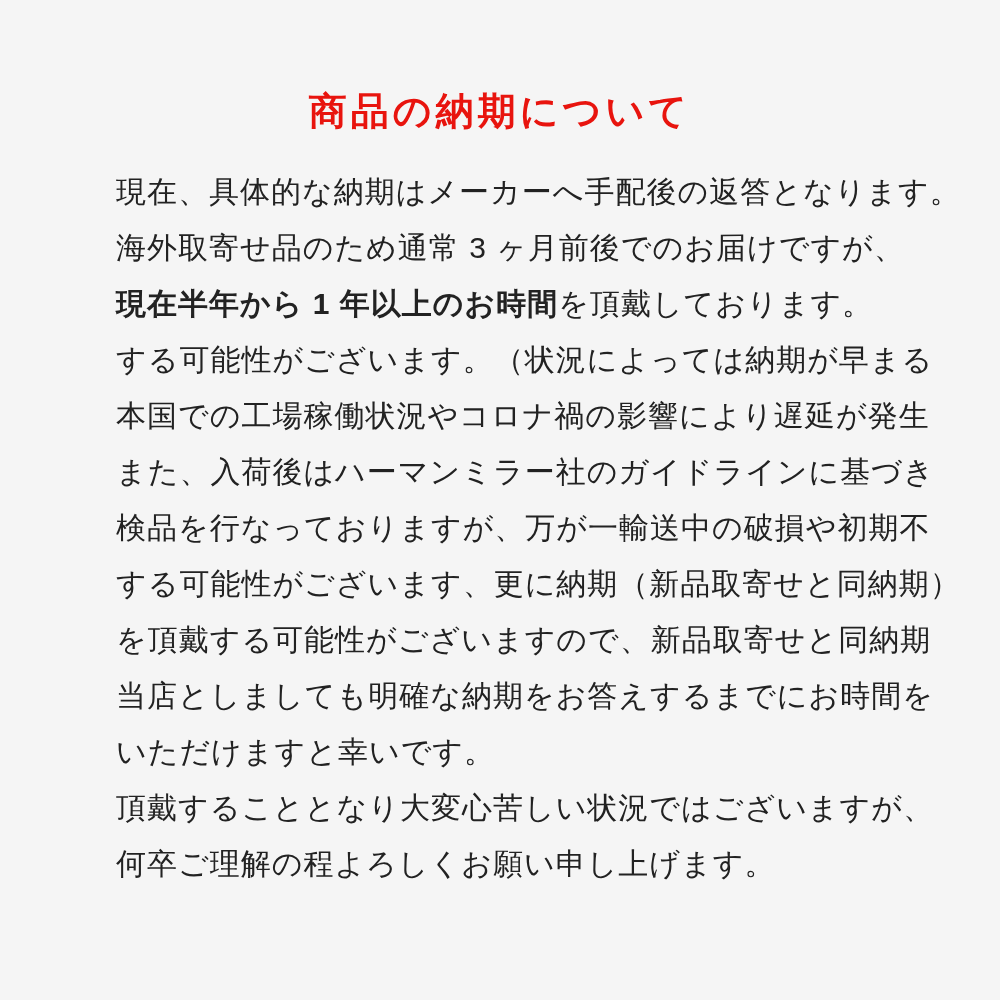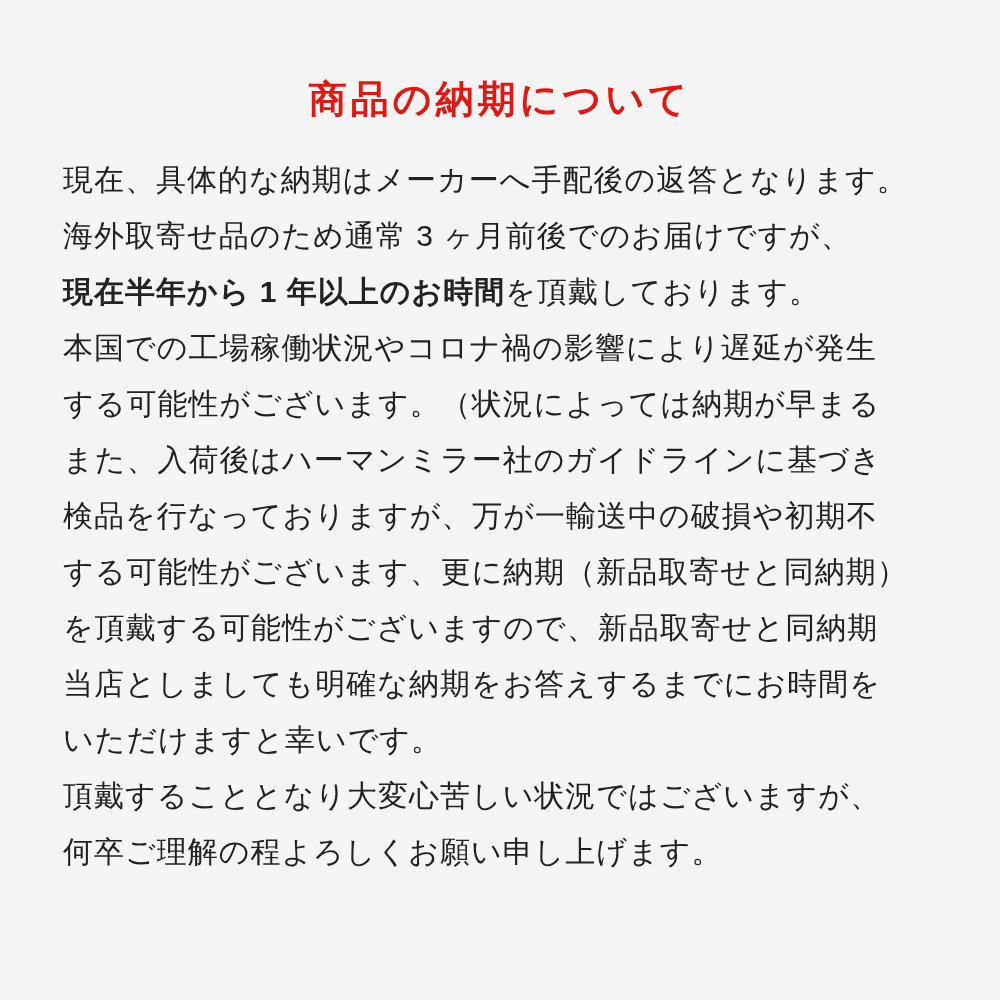--- a/index.html
+++ b/index.html
@@ -8,32 +8,32 @@
   }
   .page {
     position: relative;
     width: 1000px;
     height: 1000px;
     background: #f5f5f5;
     font-family: "Liberation Sans", "DejaVu Sans", sans-serif;
     overflow: hidden;
   }
   .title {
-    margin: 0;
+    margin: 12px;
     padding-top: 76px;
     text-align: center;
     font-size: 38px;
     line-height: 46px;
     font-weight: bold;
     letter-spacing: 4px;
     color: #e8140e;
   }
   .body-text {
     margin-top: 30px;
-    padding-left: 63px;
+    padding-left: 116px;
     padding-right: 70px;
     color: #222222;
     font-size: 30px;
     line-height: 56px;
     letter-spacing: 1px;
   }
   .line {
     white-space: nowrap;
   }
   .line .bold {
@@ -44,22 +44,22 @@
 </head>
 <body>
 
 <div class="page">
   <h1 class="title">商品の納期について</h1>
 
   <div class="body-text">
     <div class="line"><span>現在、具体的な納期はメーカーへ手配後の返答となります。</span></div>
     <div class="line"><span>海外取寄せ品のため通常 3 ヶ月前後でのお届けですが、</span></div>
     <div class="line"><span class="bold">現在半年から 1 年以上のお時間</span><span>を頂戴しております。</span></div>
+    <div class="line"><span>する可能性がございます。（状況によっては納期が早まる</span></div>
     <div class="line"><span>本国での工場稼働状況やコロナ禍の影響により遅延が発生</span></div>
-    <div class="line"><span>する可能性がございます。（状況によっては納期が早まる</span></div>
     <div class="line"><span>また、入荷後はハーマンミラー社のガイドラインに基づき</span></div>
     <div class="line"><span>検品を行なっておりますが、万が一輸送中の破損や初期不</span></div>
     <div class="line"><span>する可能性がございます、更に納期（新品取寄せと同納期）</span></div>
     <div class="line"><span>を頂戴する可能性がございますので、新品取寄せと同納期</span></div>
     <div class="line"><span>当店としましても明確な納期をお答えするまでにお時間を</span></div>
     <div class="line"><span>いただけますと幸いです。</span></div>
     <div class="line"><span>頂戴することとなり大変心苦しい状況ではございますが、</span></div>
     <div class="line"><span>何卒ご理解の程よろしくお願い申し上げます。</span></div>
   </div>
 </div>

